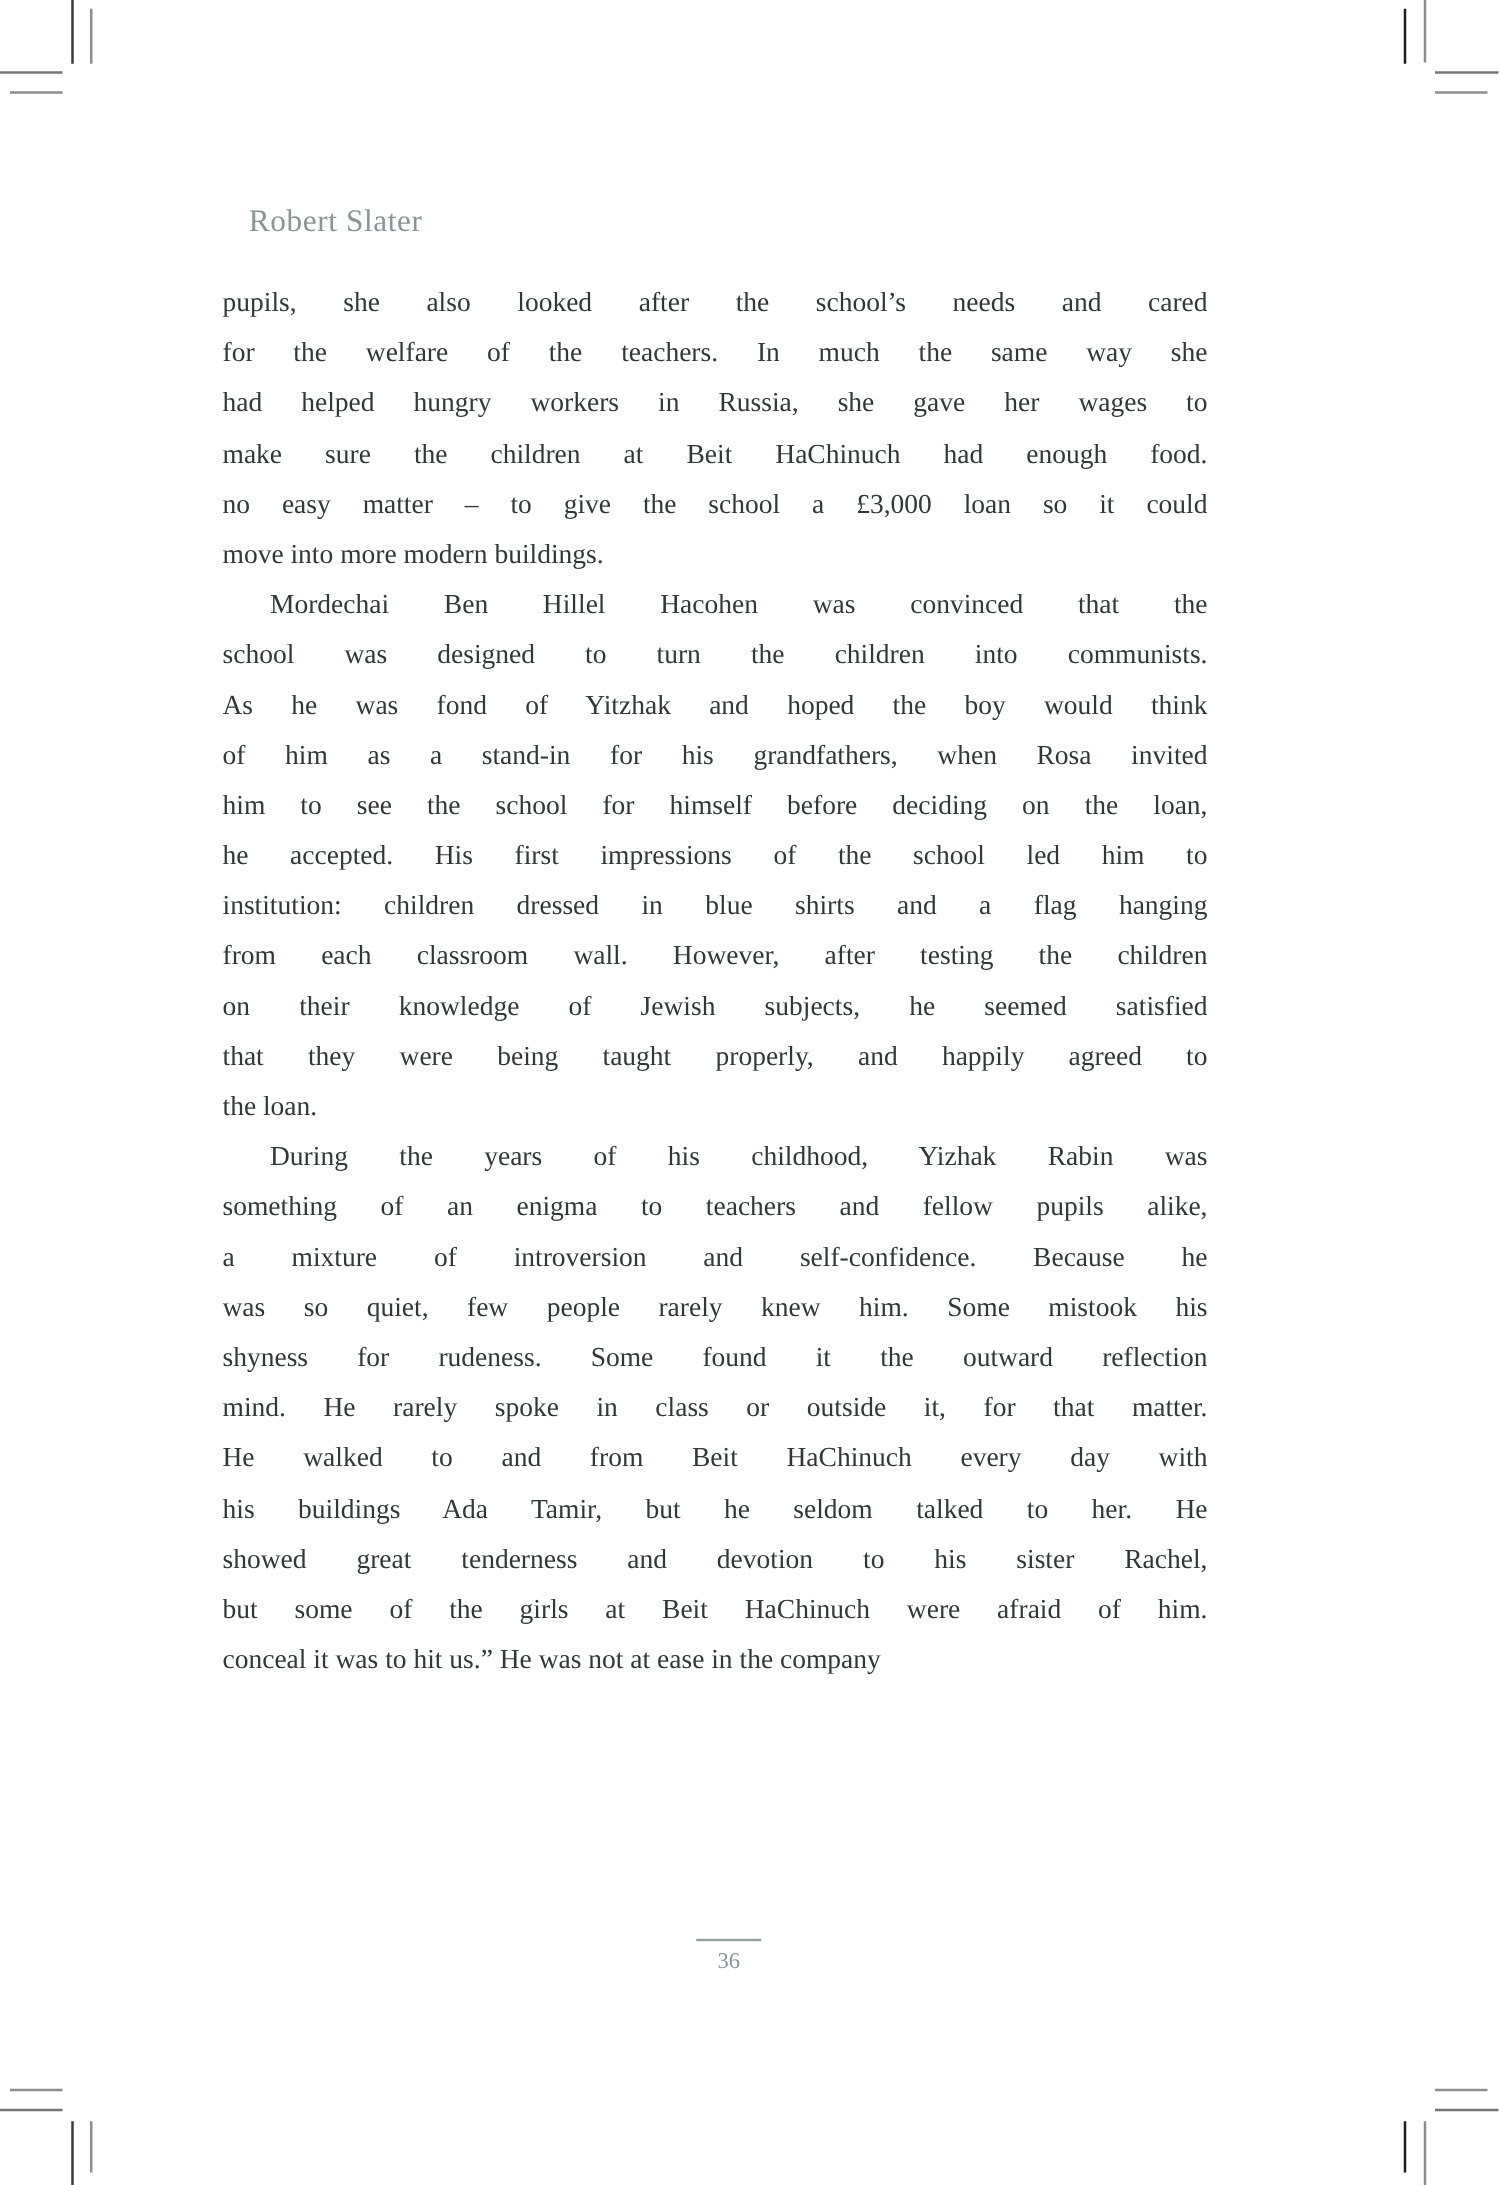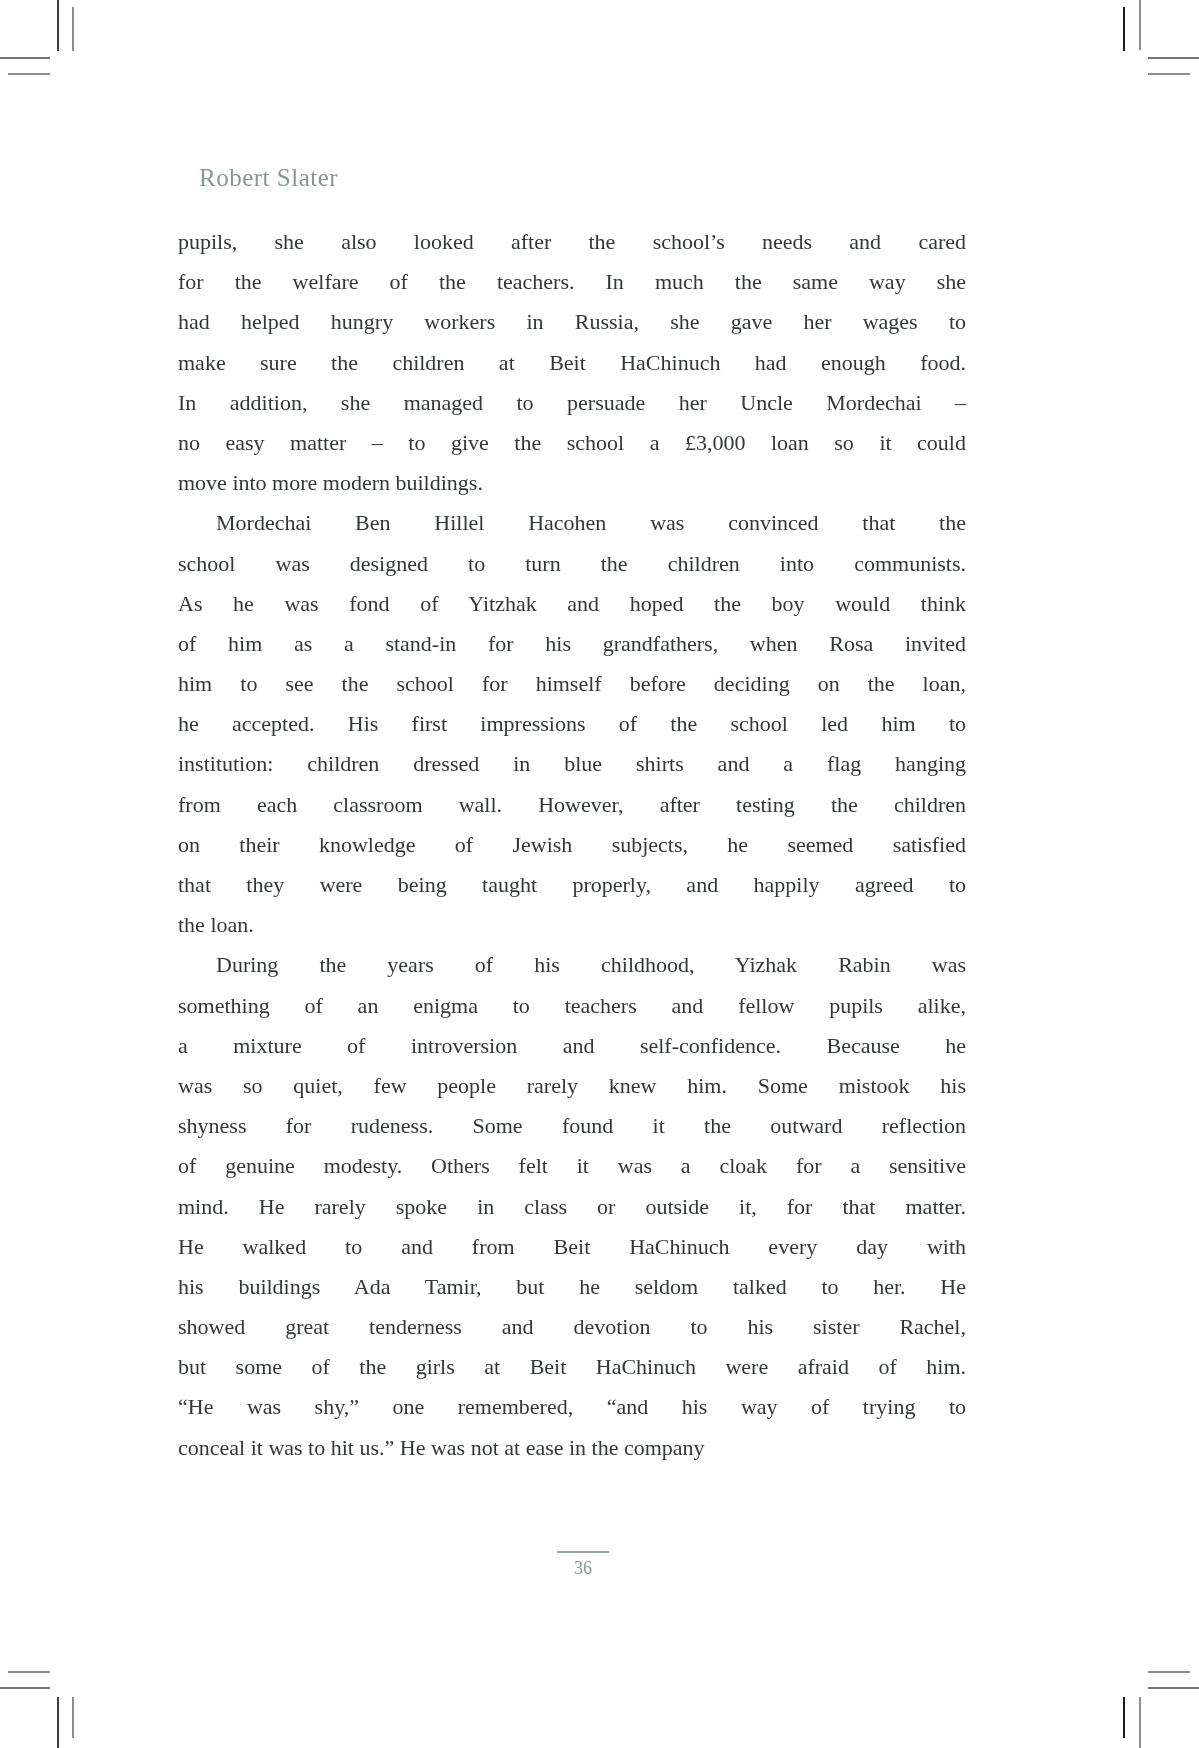--- a/index.html
+++ b/index.html
@@ -86,21 +86,20 @@
   <div class="cm light" style="left:1139px; top:1697px; width:2px;  height:51px;"></div>
 
   <div class="running-header">Robert Slater</div>
 
   <div class="body-text">
       <div>
         <div class="line just">pupils, she also looked after the school’s needs and cared</div>
         <div class="line just">for the welfare of the teachers. In much the same way she</div>
         <div class="line just">had helped hungry workers in Russia, she gave her wages to</div>
         <div class="line just">make sure the children at Beit HaChinuch had enough food.</div>
-        <div class="line just">In addition, she managed to persuade her Uncle Mordechai –</div>
         <div class="line just">no easy matter – to give the school a £3,000 loan so it could</div>
         <div class="line">move into more modern buildings.</div>
       </div>
       <div>
         <div class="line just indent">Mordechai Ben Hillel Hacohen was convinced that the</div>
         <div class="line just">school was designed to turn the children into communists.</div>
         <div class="line just">As he was fond of Yitzhak and hoped the boy would think</div>
         <div class="line just">of him as a stand-in for his grandfathers, when Rosa invited</div>
         <div class="line just">him to see the school for himself before deciding on the loan,</div>
         <div class="line just">he accepted. His first impressions of the school led him to</div>
@@ -109,27 +108,25 @@
         <div class="line just">on their knowledge of Jewish subjects, he seemed satisfied</div>
         <div class="line just">that they were being taught properly, and happily agreed to</div>
         <div class="line">the loan.</div>
       </div>
       <div>
         <div class="line just indent">During the years of his childhood, Yizhak Rabin was</div>
         <div class="line just">something of an enigma to teachers and fellow pupils alike,</div>
         <div class="line just">a mixture of introversion and self-confidence. Because he</div>
         <div class="line just">was so quiet, few people rarely knew him. Some mistook his</div>
         <div class="line just">shyness for rudeness. Some found it the outward reflection</div>
-        <div class="line just">of genuine modesty. Others felt it was a cloak for a sensitive</div>
         <div class="line just">mind. He rarely spoke in class or outside it, for that matter.</div>
         <div class="line just">He walked to and from Beit HaChinuch every day with</div>
         <div class="line just">his buildings Ada Tamir, but he seldom talked to her. He</div>
         <div class="line just">showed great tenderness and devotion to his sister Rachel,</div>
         <div class="line just">but some of the girls at Beit HaChinuch were afraid of him.</div>
-        <div class="line just">“He was shy,” one remembered, “and his way of trying to</div>
         <div class="line">conceal it was to hit us.” He was not at ease in the company</div>
       </div>
     </div>
 
   <div class="page-number-block">
     <div class="page-number">36</div>
   </div>
 
 </div>
 

